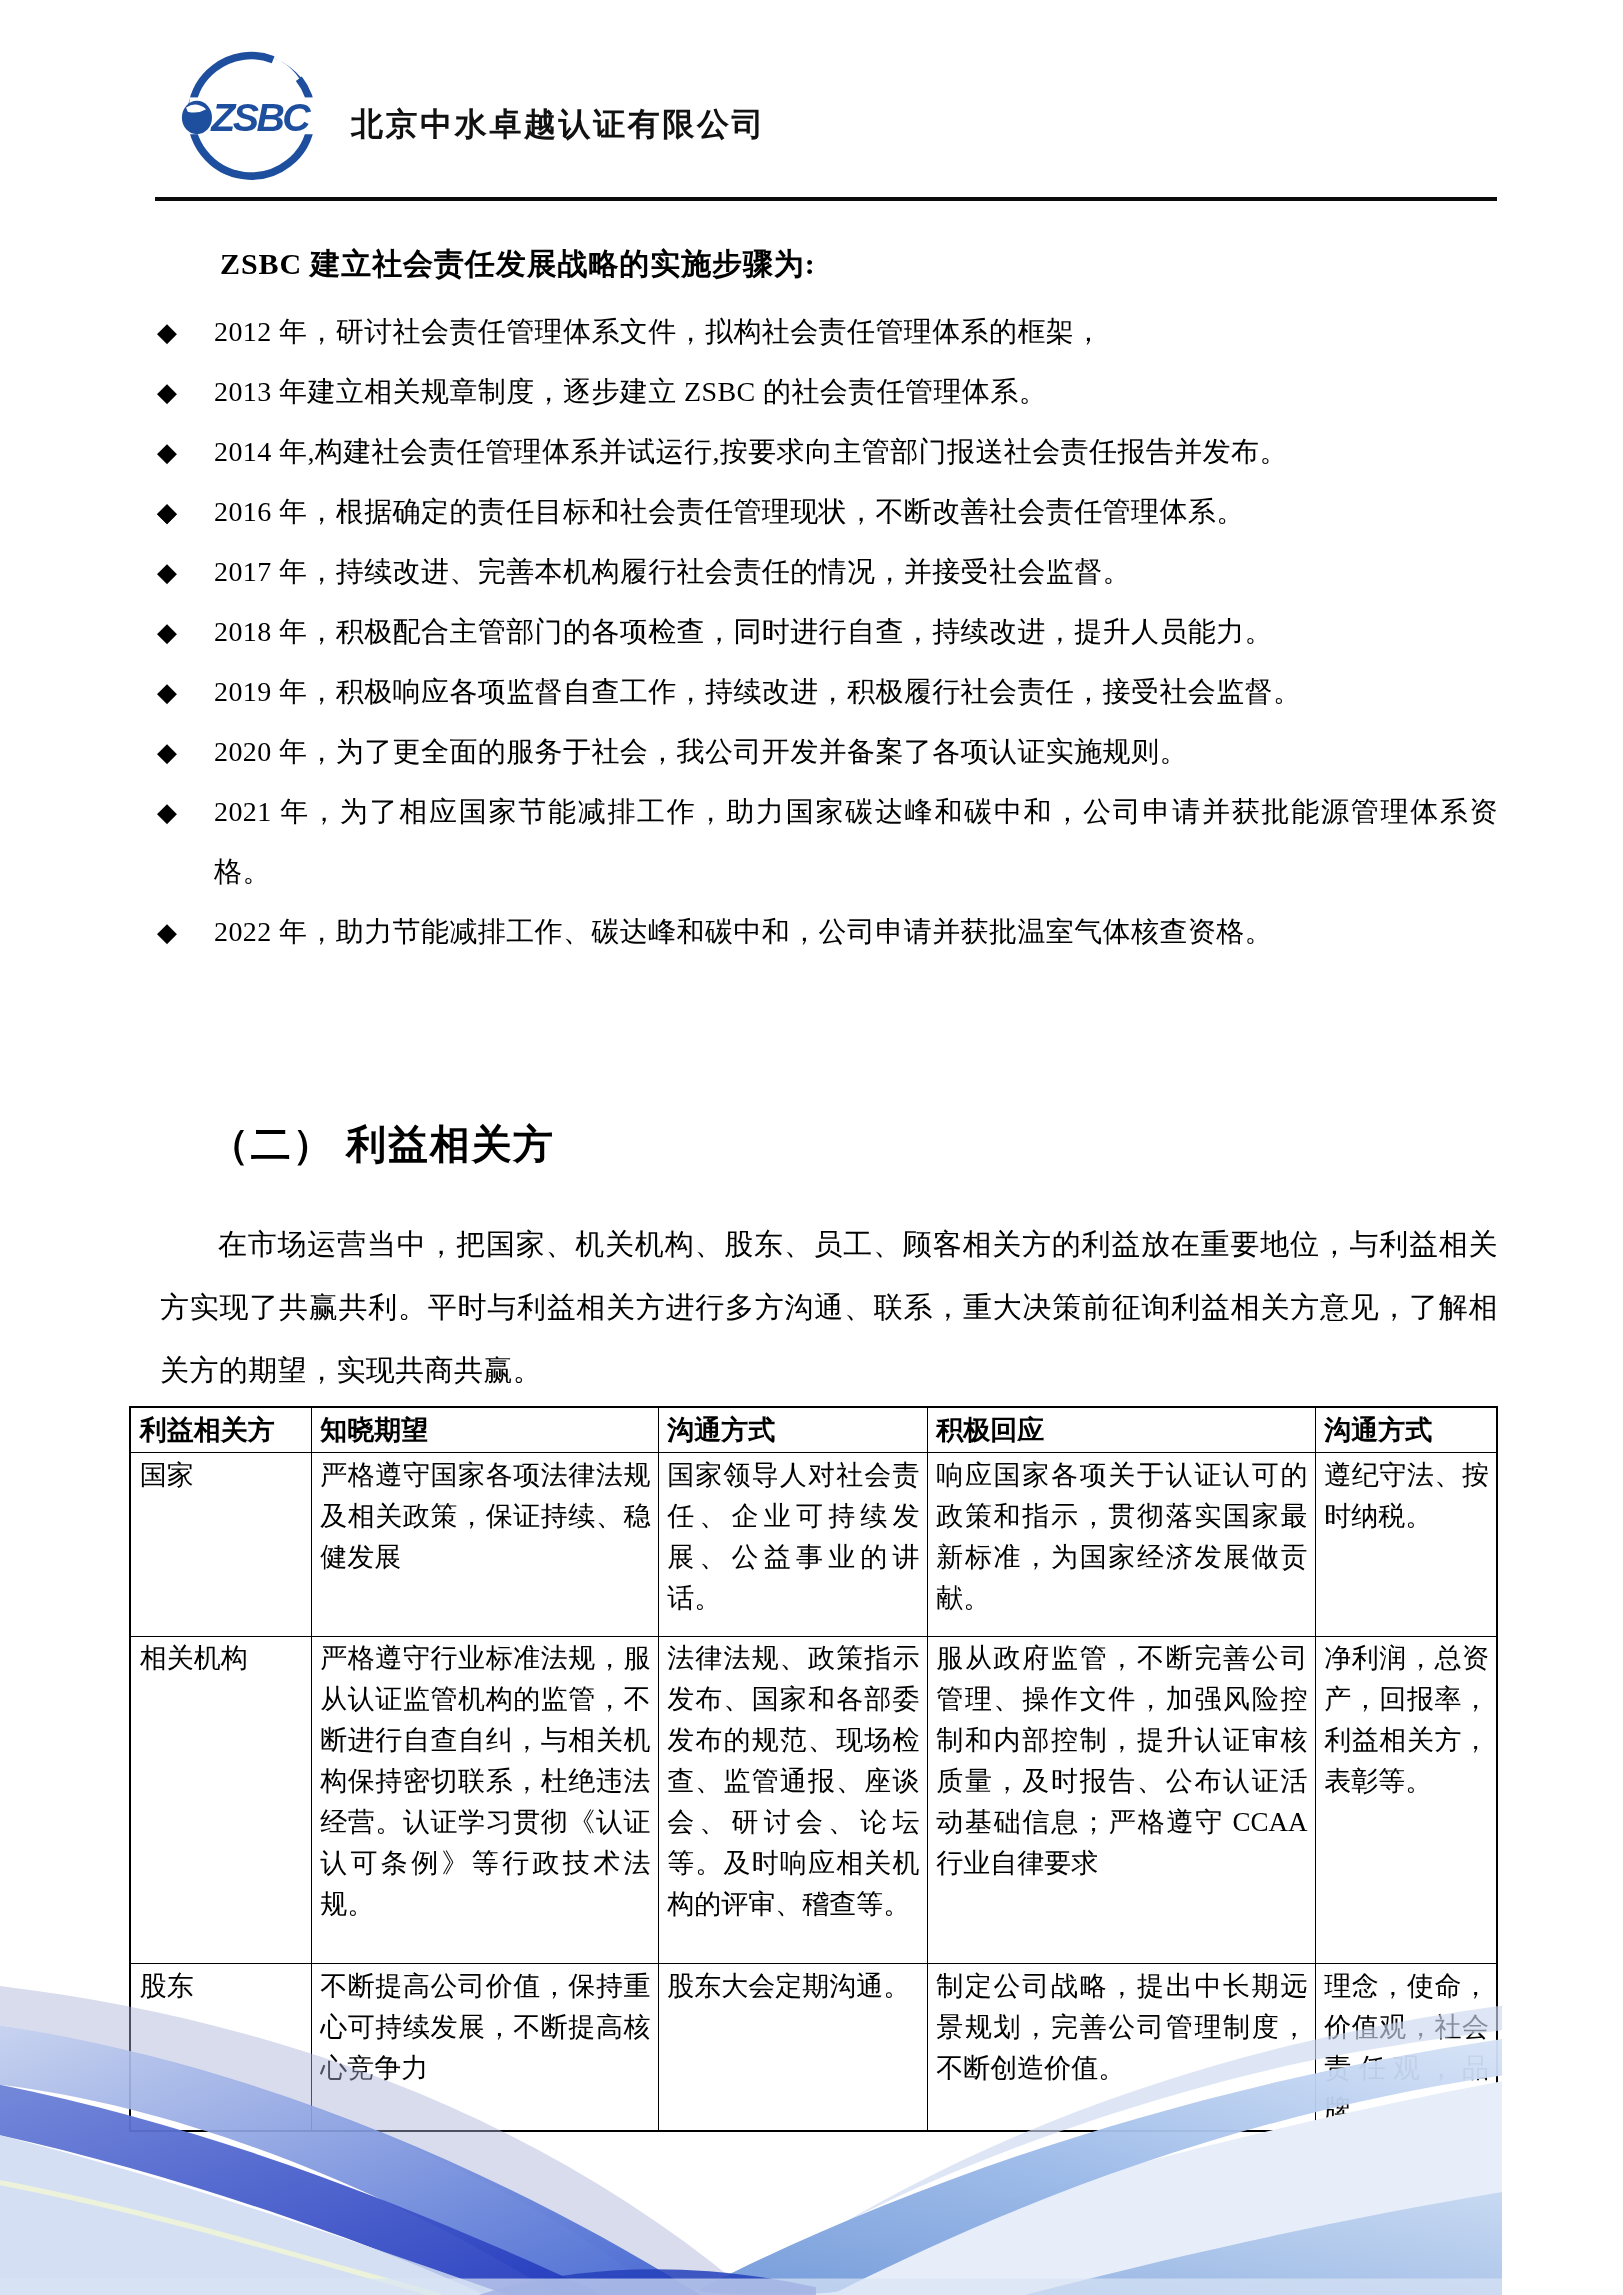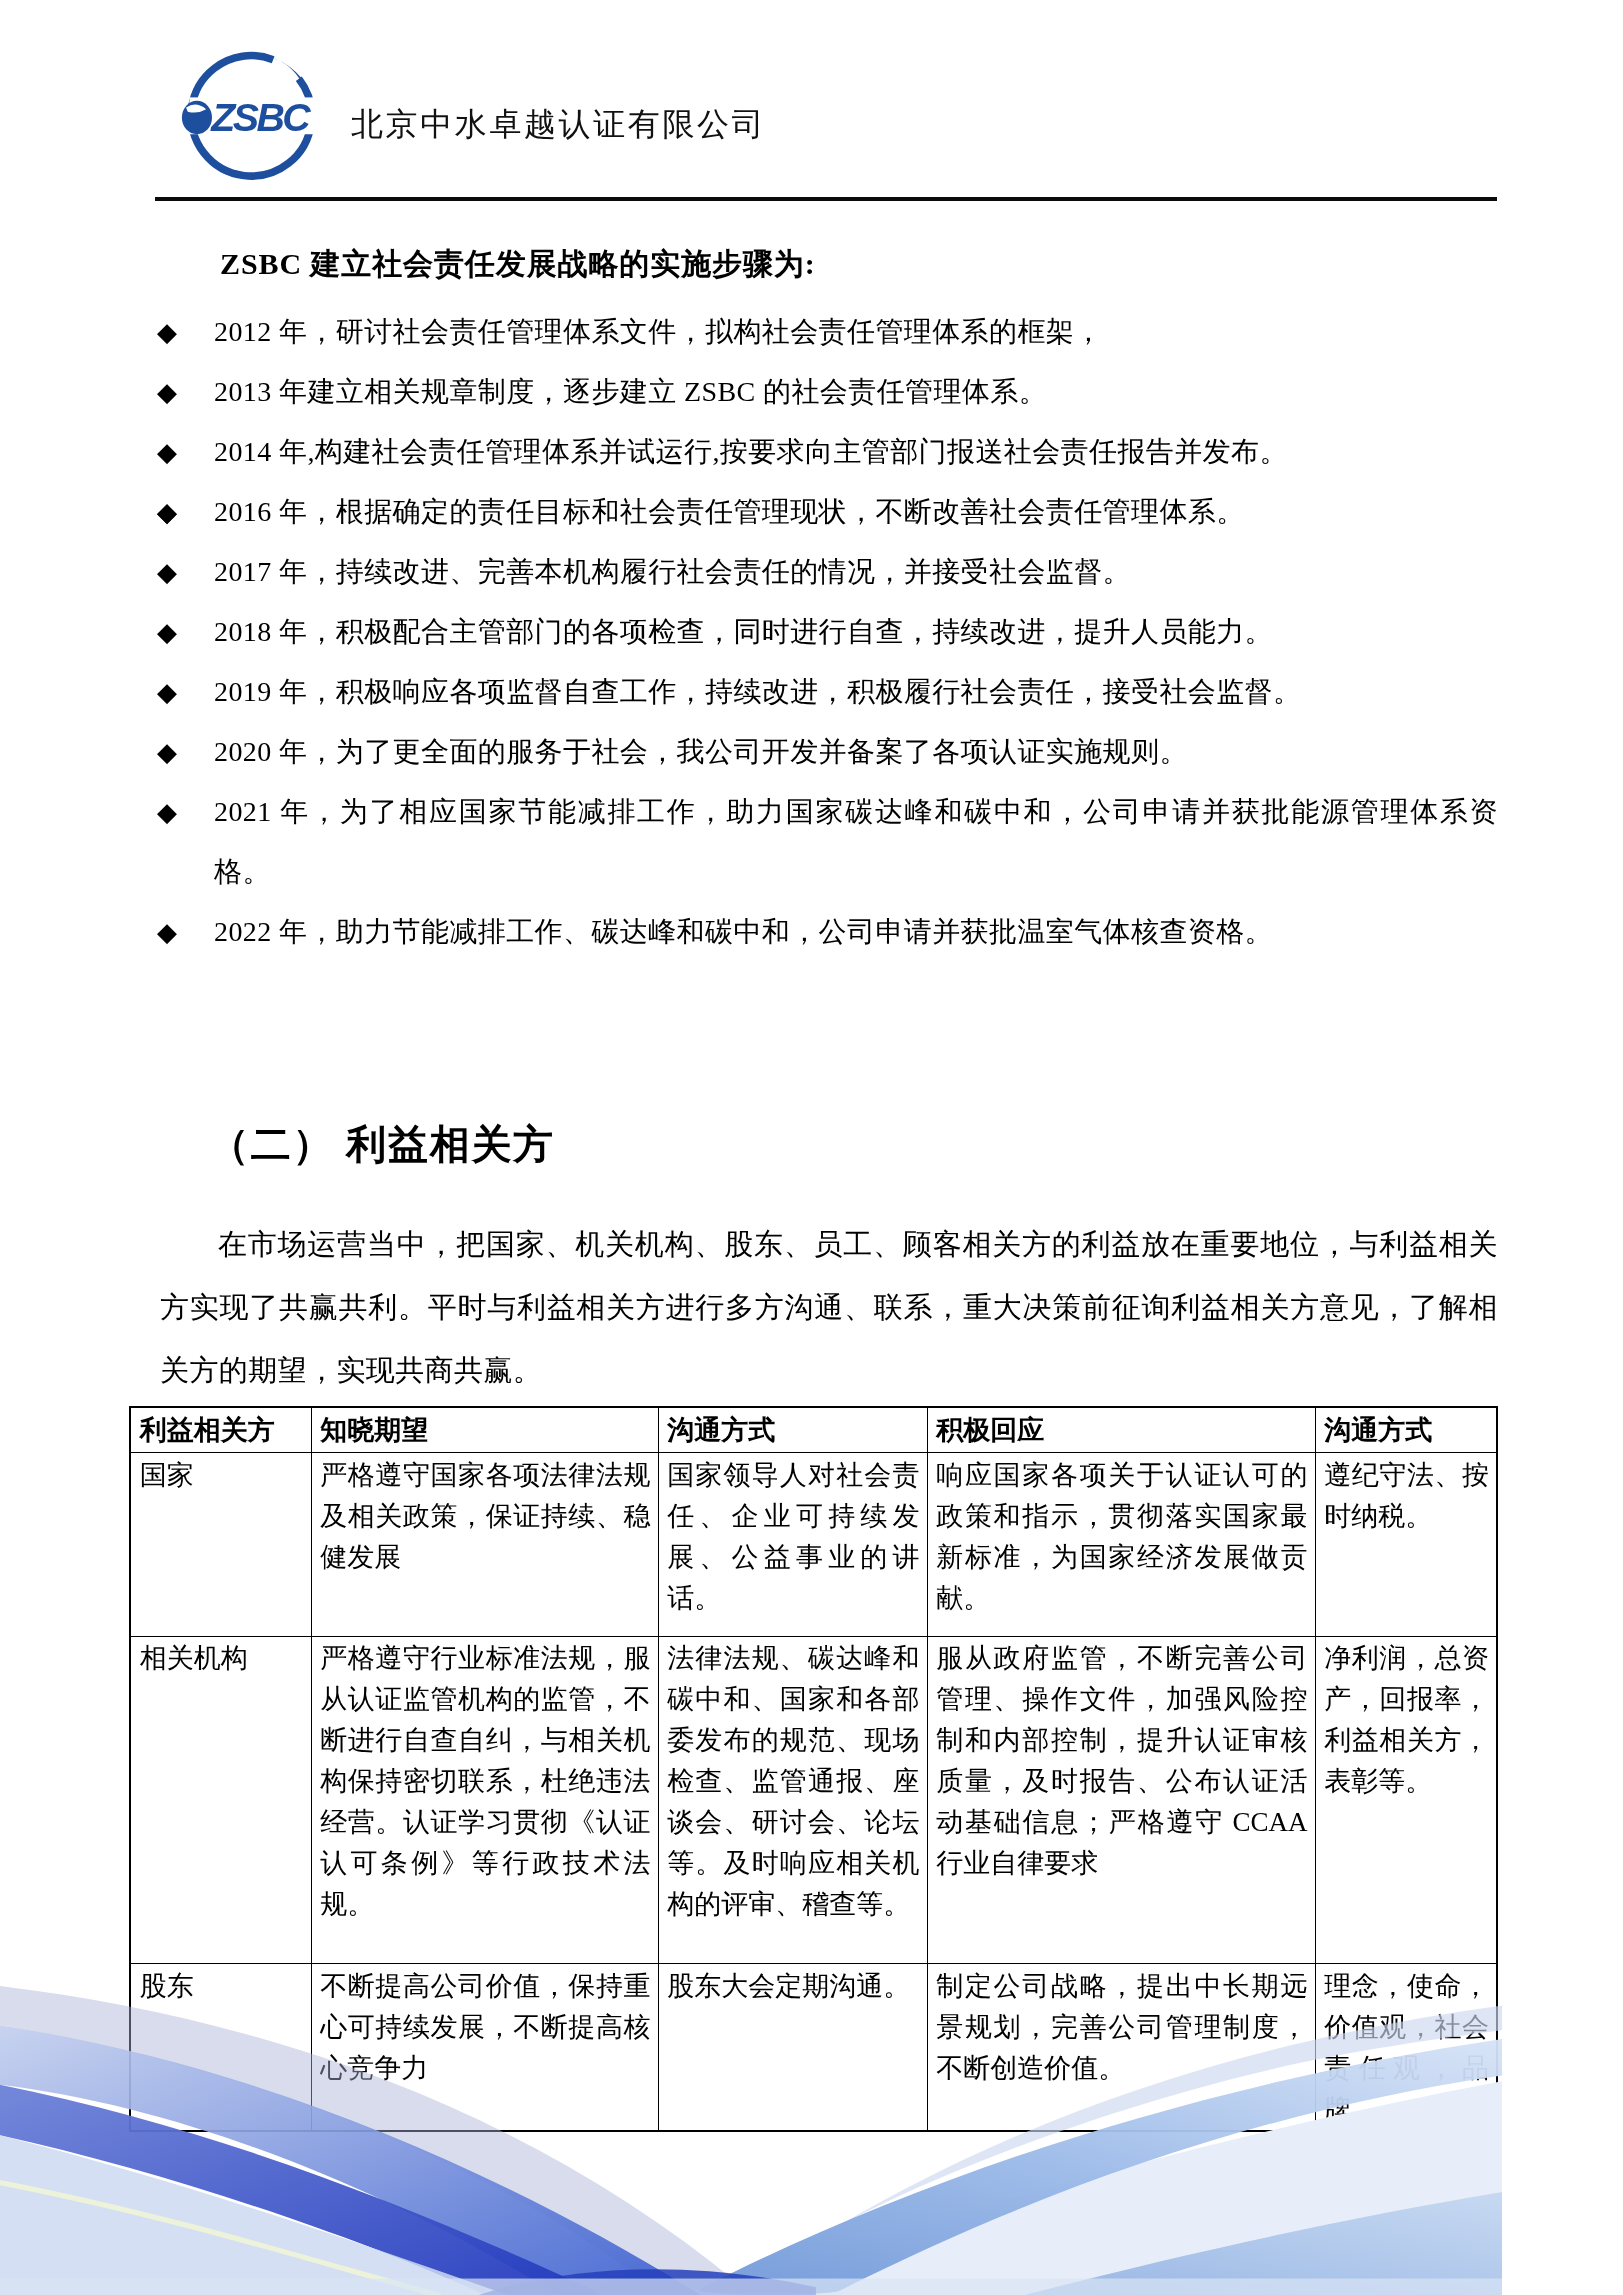--- a/index.html
+++ b/index.html
@@ -3,21 +3,21 @@
 <meta charset="utf-8">
 <style>
   html,body{margin:0;padding:0;background:#fff;}
   .page{
     position:relative;width:1502px;height:2295px;background:#ffffff;overflow:hidden;
     font-family:"Liberation Serif","DejaVu Serif",serif;color:#000;
   }
   
   .logo{position:absolute;left:171px;top:44px;width:159px;height:147px;}
   .company-name{
-    position:absolute;left:351px;top:103px;font-size:32px;font-weight:normal;
+    position:absolute;left:351px;top:103px;font-size:32px;font-weight:bold;
     letter-spacing:2.6px;font-family:"Liberation Sans","DejaVu Sans",sans-serif;color:#111;
   }
   .header-rule{position:absolute;left:155px;top:197px;width:1342px;height:4.4px;background:#0b0b0b;}
   
   .intro-heading{position:absolute;left:220px;top:244px;font-size:30px;font-weight:bold;letter-spacing:0.9px;}
   .steps{position:absolute;left:157px;top:302px;width:1341px;list-style:none;margin:0;padding:0;}
   .steps li{
     position:relative;padding-left:57px;font-size:28px;line-height:60px;
     text-align:justify;letter-spacing:0.4px;
   }
@@ -117,21 +117,21 @@
     <tr class="row-h1">
       <td>国家</td>
       <td>严格遵守国家各项法律法规及相关政策，保证持续、稳健发展</td>
       <td>国家领导人对社会责任、企业可持续发展、公益事业的讲话。</td>
       <td>响应国家各项关于认证认可的政策和指示，贯彻落实国家最新标准，为国家经济发展做贡献。</td>
       <td>遵纪守法、按时纳税。</td>
     </tr>
     <tr class="row-h2">
       <td>相关机构</td>
       <td>严格遵守行业标准法规，服从认证监管机构的监管，不断进行自查自纠，与相关机构保持密切联系，杜绝违法经营。认证学习贯彻《认证认可条例》等行政技术法规。</td>
-      <td>法律法规、碳达峰和碳中和、国家和各部委发布的规范、现场检查、监管通报、座谈会、研讨会、论坛等。及时响应相关机构的评审、稽查等。</td>
+      <td>法律法规、政策指示发布、国家和各部委发布的规范、现场检查、监管通报、座谈会、研讨会、论坛等。及时响应相关机构的评审、稽查等。</td>
       <td>服从政府监管，不断完善公司管理、操作文件，加强风险控制和内部控制，提升认证审核质量，及时报告、公布认证活动基础信息；严格遵守 CCAA 行业自律要求</td>
       <td>净利润，总资产，回报率，利益相关方，表彰等。</td>
     </tr>
     <tr class="row-h3">
       <td>股东</td>
       <td>不断提高公司价值，保持重心可持续发展，不断提高核心竞争力</td>
       <td>股东大会定期沟通。</td>
       <td>制定公司战略，提出中长期远景规划，完善公司管理制度，不断创造价值。</td>
       <td>理念，使命，价值观，社会责任观，品牌，</td>
     </tr>

